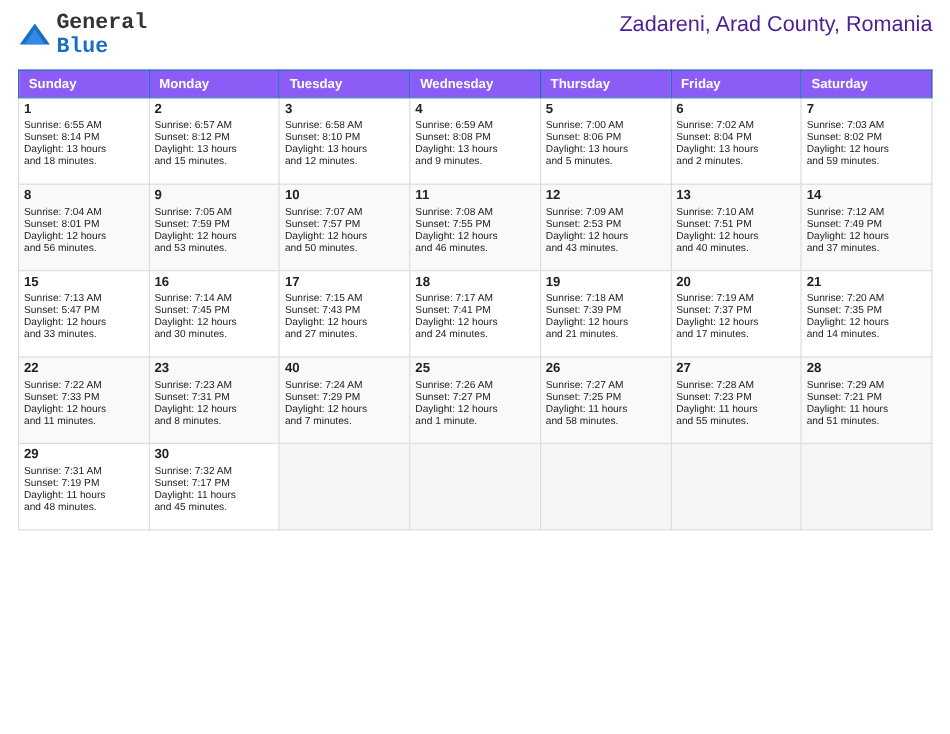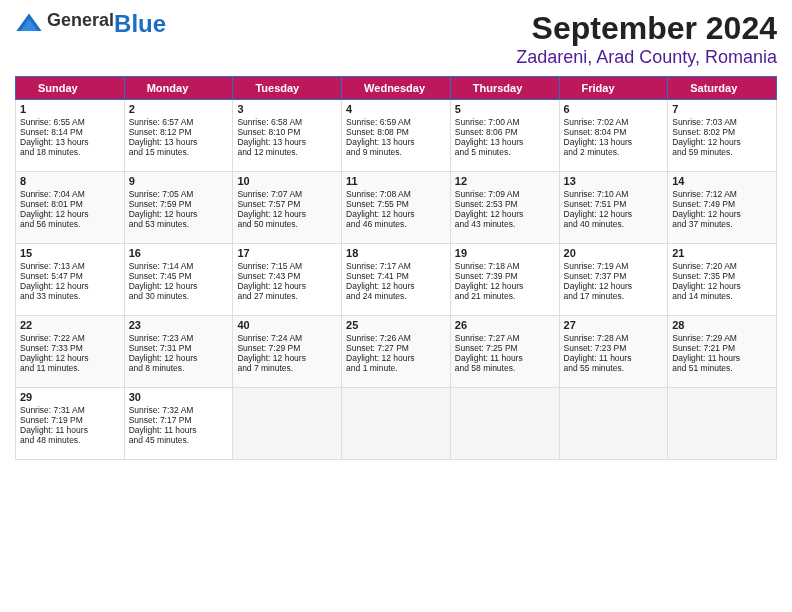--- a/index.html
+++ b/index.html
@@ -19,30 +19,31 @@
       justify-content: space-between;
       align-items: flex-start;
       margin-bottom: 8px;
     }
     .logo {
       display: flex;
       align-items: center;
     }
     .logo-text {
       display: flex;
-      flex-direction: row;
+      flex-direction: column;
       line-height: 1.1;
+      font-family: Liberation Mono, monospace;
     }
     .logo-general {
       font-size: 18px;
       font-weight: bold;
       color: #333;
     }
     .logo-blue {
-      font-size: 24px;
+      font-size: 18px;
       font-weight: bold;
       color: #1a6fc4;
     }
     .logo-icon {
       width: 28px;
       height: 28px;
       margin-right: 4px;
     }
     .title-block {
       text-align: right;
@@ -55,25 +56,25 @@
     .location {
       font-size: 18px;
       color: #4c1d95;
     }
     table {
       width: 100%;
       border-collapse: collapse;
       table-layout: fixed;
     }
     th {
-      background-color: #be185d;
+      background-color: #8b5cf6;
       color: #fff;
       font-size: 11px;
       font-weight: bold;
-      padding: 5px 22px;
+      padding: 5px 8px;
       text-align: left;
       border: 1px solid #2b6cc4;
     }
     td {
       vertical-align: top;
       font-size: 8.5px;
       color: #222;
       padding: 3px 4px;
       border: 1px solid #ddd;
       height: 72px;
@@ -104,21 +105,20 @@
       <svg class="logo-icon" viewBox="0 0 40 40">
         <polygon points="20,5 38,30 2,30" fill="#1a6fc4"></polygon>
         <polygon points="20,12 32,30 8,30" fill="#4da6ff" opacity="0.5"></polygon>
       </svg>
       <div class="logo-text">
         <span class="logo-general">General</span>
         <span class="logo-blue">Blue</span>
       </div>
     </div>
     <div class="title-block">
-      <div class="month-title">September 2024</div>
       <div class="location">Zadareni, Arad County, Romania</div>
     </div>
   </div>
 
   <table>
     <thead>
       <tr>
       <th>Sunday</th>
           <th>Monday</th>
           <th>Tuesday</th>

